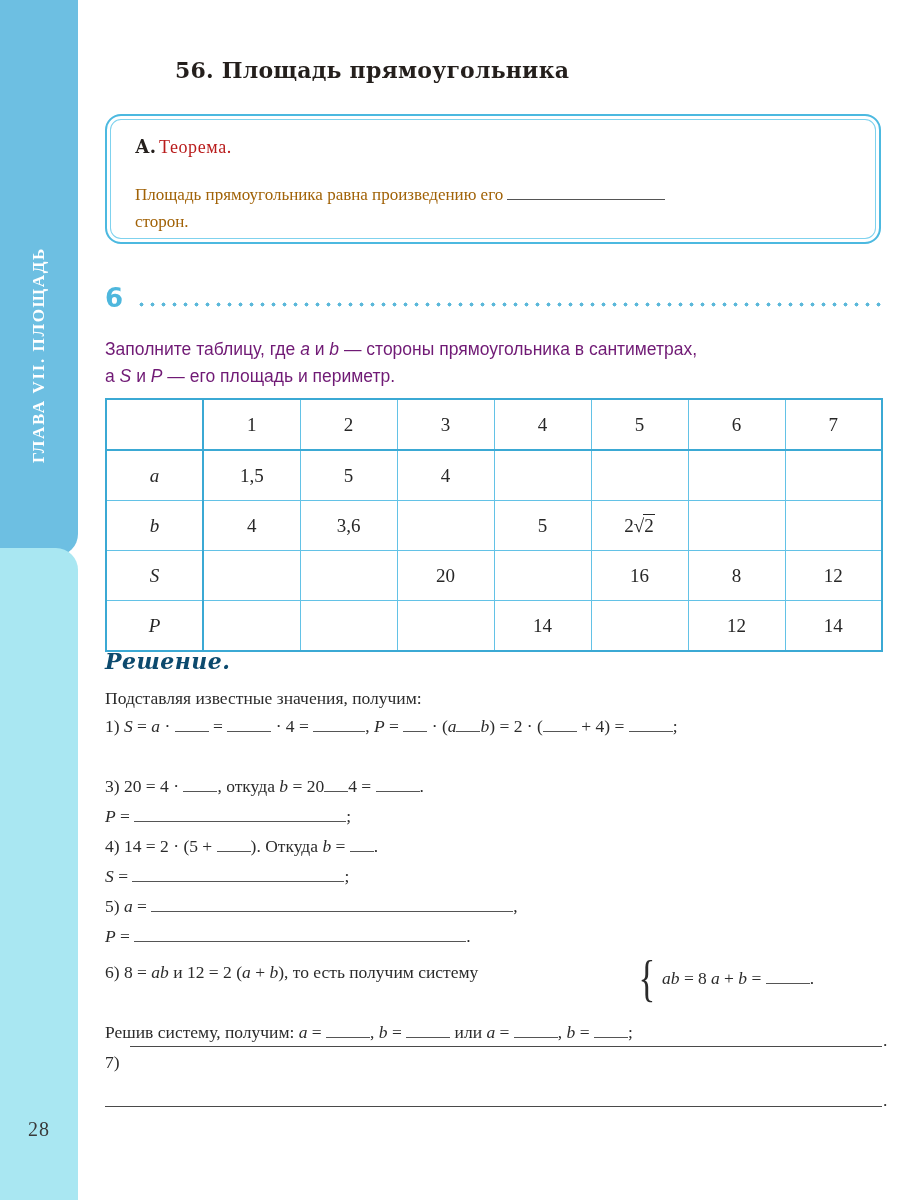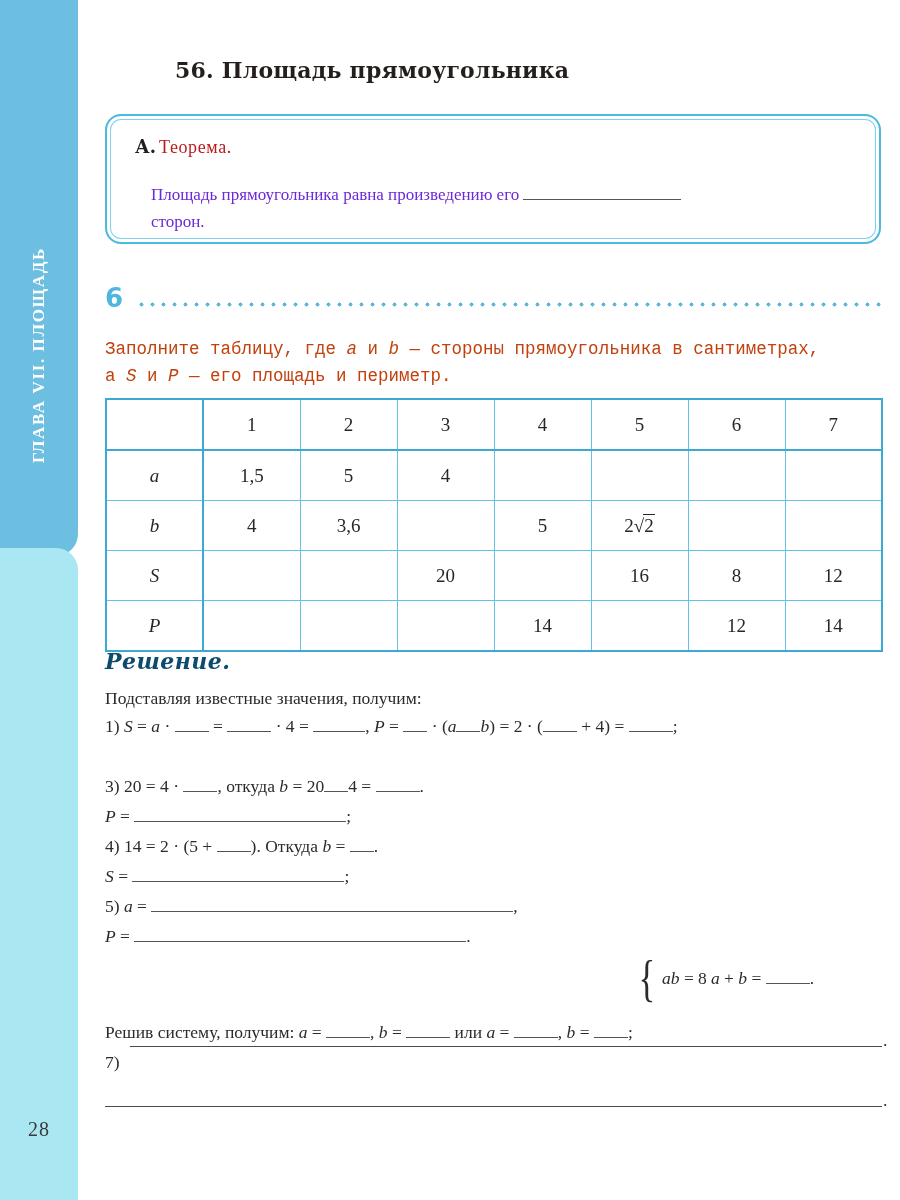--- a/index.html
+++ b/index.html
@@ -120,22 +120,21 @@
     letter-spacing: 0.6px;
   }
   .theorem-text {
     position: absolute;
     left: 28px;
     top: 65px;
     width: 730px;
     font-family: "Liberation Serif", serif;
     font-size: 17px;
     line-height: 27px;
-    color: #6d28d9;
-    margin-left: 16px;
+    color: #a16207;
   }
   .blank-inline {
     display: inline-block;
     border-bottom: 1.4px solid #555;
     height: 15px;
     vertical-align: baseline;
   }
 
   
   .ex-number {
@@ -155,24 +154,24 @@
     height: 5px;
     background-image: radial-gradient(circle, #5bb8da 0 1.9px, transparent 2.1px);
     background-size: 11px 5px;
     background-repeat: repeat-x;
   }
   .ex-prompt {
     position: absolute;
     left: 5px;
     top: 336px;
     width: 786px;
-    font-family: Liberation Mono, monospace;
+    font-family: Liberation Sans, sans-serif;
     font-size: 17.5px;
     line-height: 27px;
-    color: #c2410c;
+    color: #701a75;
   }
   .mv { font-style: italic; }
 
   
   .tbl-wrap {
     position: absolute;
     left: 5px;
     top: 398px;
     width: 777px;
   }
@@ -435,20 +434,23 @@
   </div>
 
   <div class="sol-line l5">
     <span>5) </span><span class="mv">a</span><span> = </span><span class="blank-inline b-360"></span><span>,</span>
   </div>
 
   <div class="sol-line l5b">
     <span class="mv">P</span><span> = </span><span class="blank-inline b-330"></span><span>.</span>
   </div>
 
+  <div class="sol-line l6">
+    <span>6) </span><span>8 = </span><span class="mv">ab</span><span> и 12 = 2 (</span><span class="mv">a</span><span> + </span><span class="mv">b</span><span>), то есть получим систему</span>
+  </div>
 
   <div class="system">
     <span class="brace">{</span>
     <span class="system-rows">
       <span class="system-row"><span class="mv">ab</span><span> = 8</span></span>
       <span class="system-row"><span class="mv">a</span><span> + </span><span class="mv">b</span><span> = </span><span class="blank-inline b-md"></span><span>.</span></span>
     </span>
   </div>
 
   <div class="sol-line l7">

